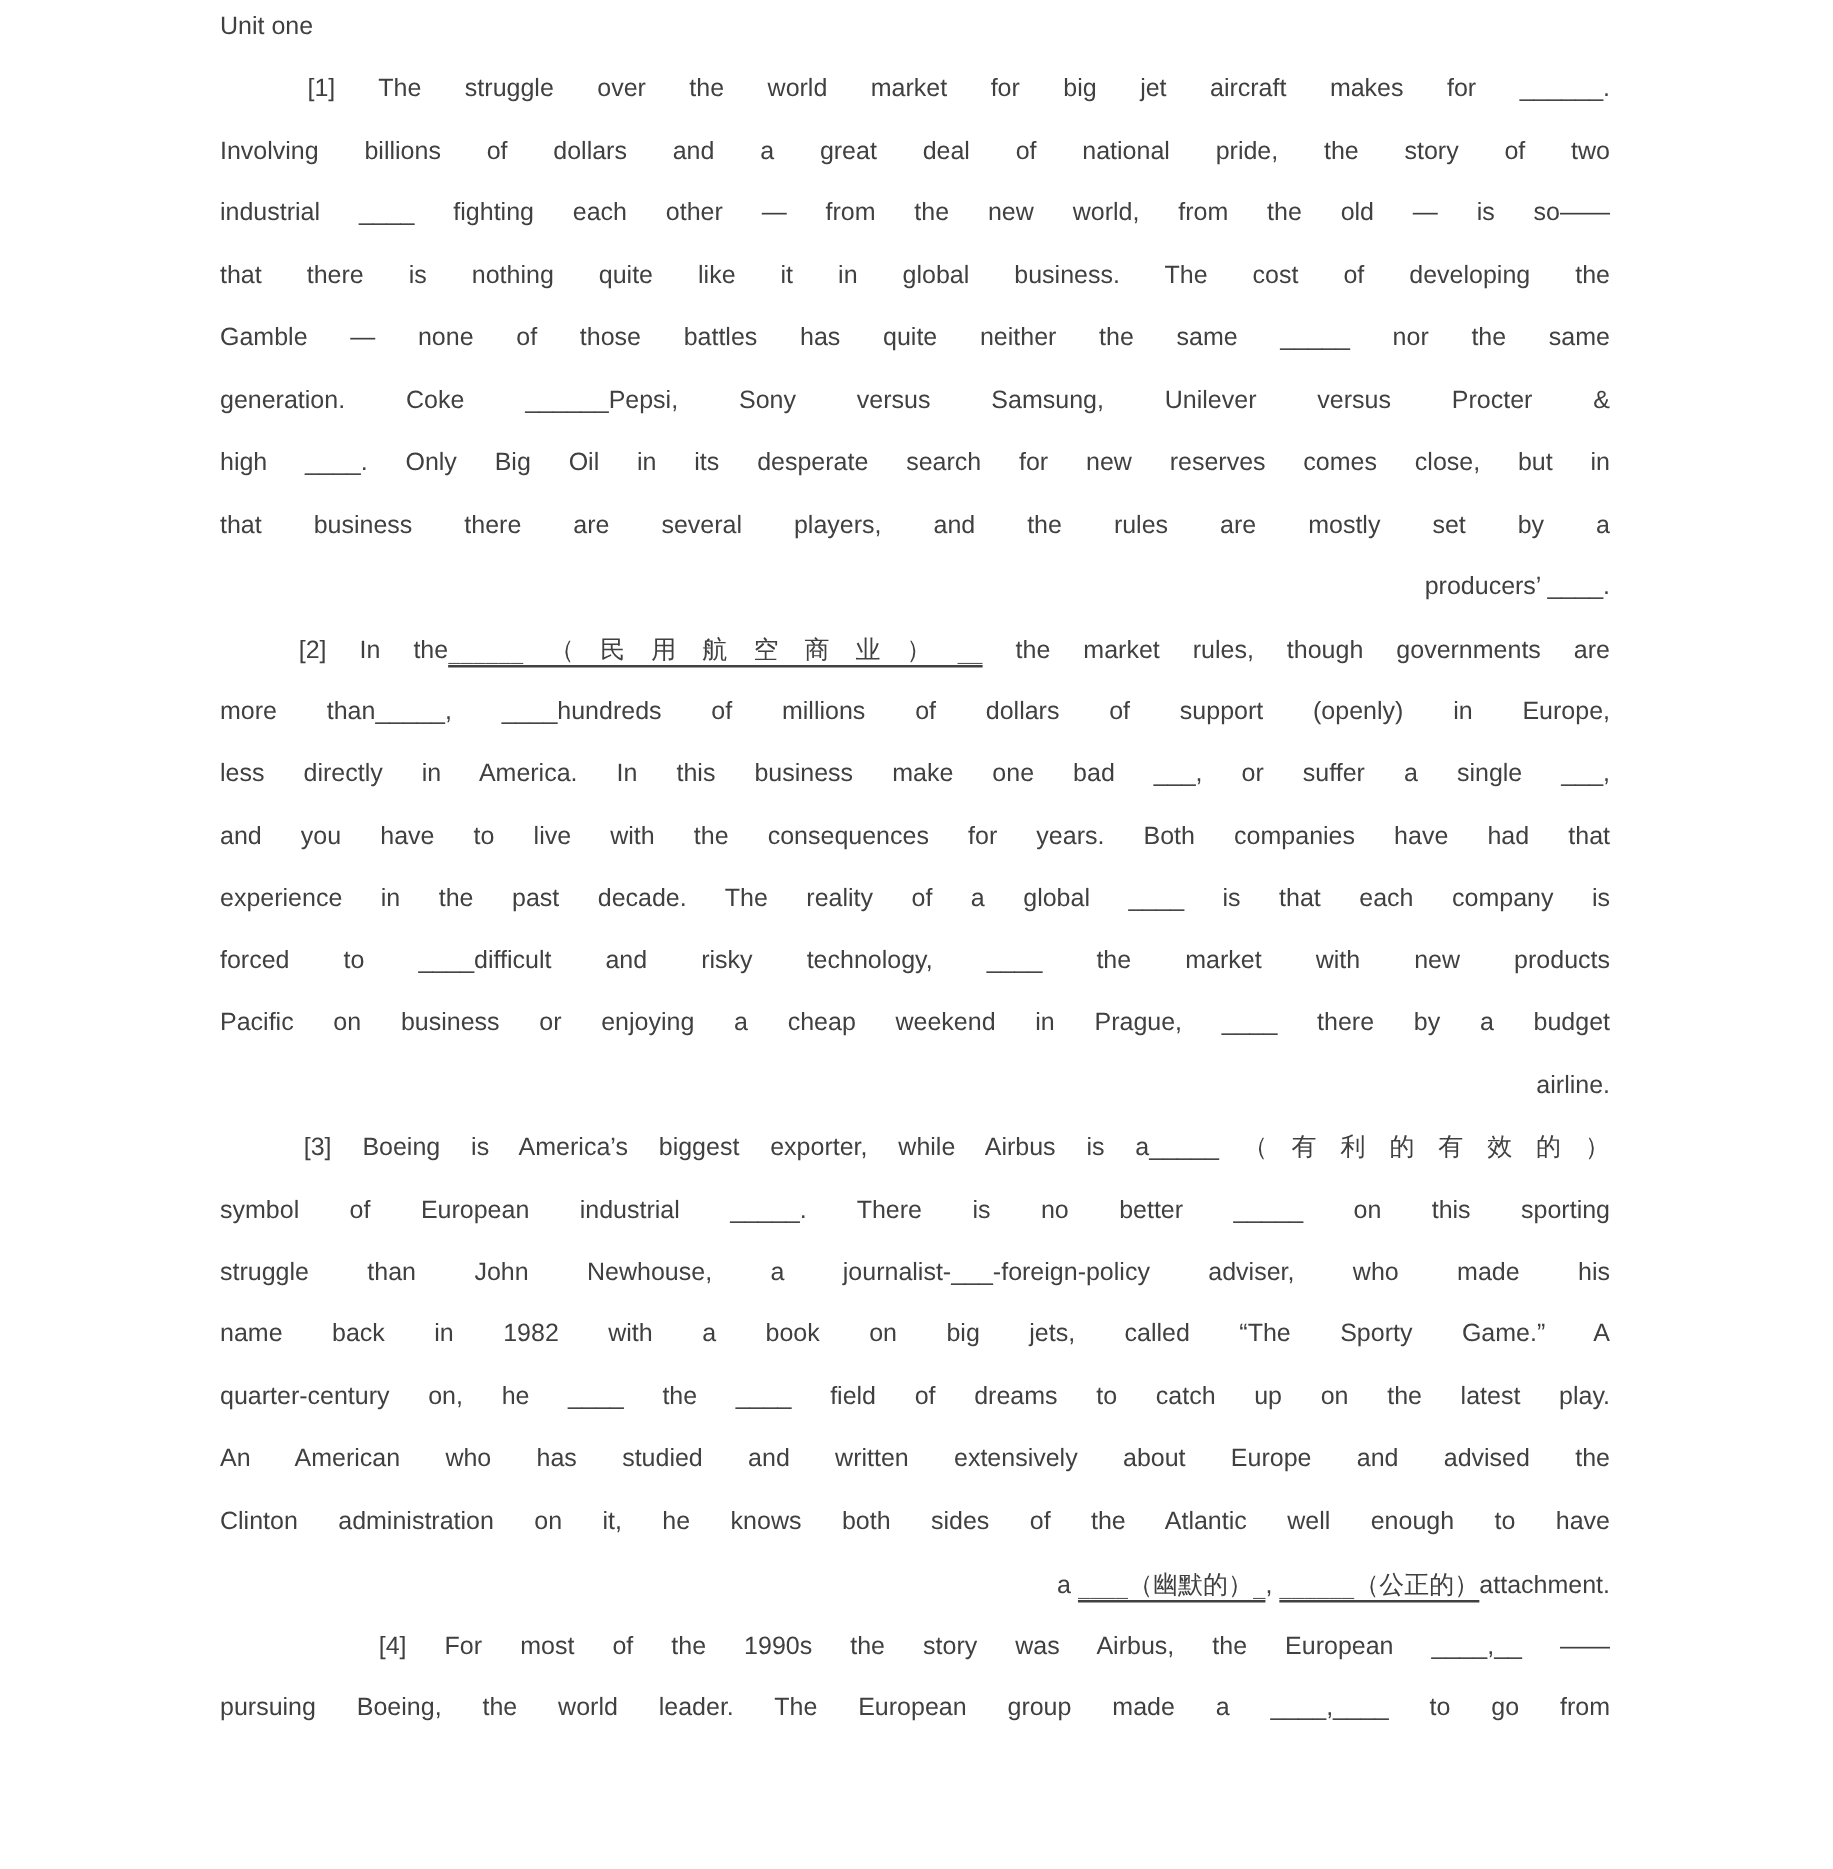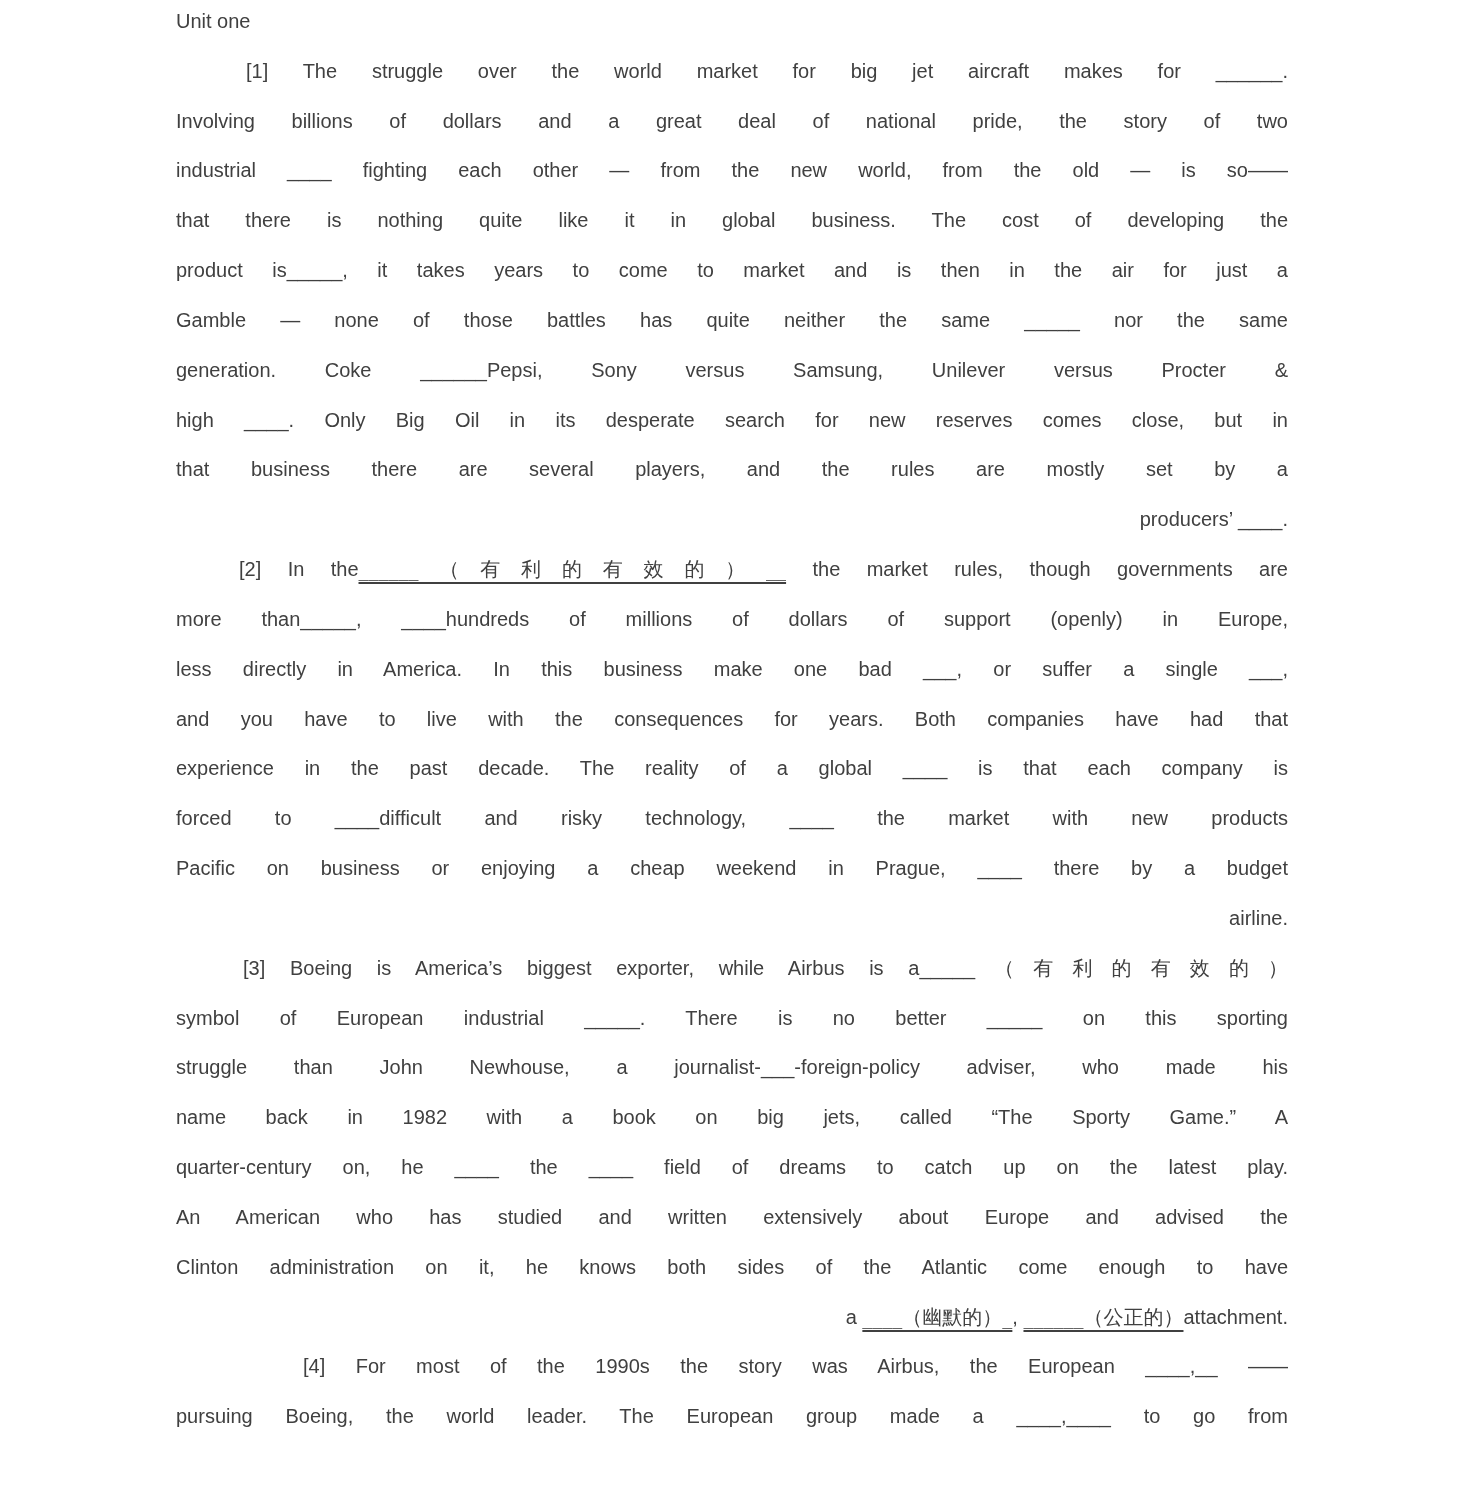--- a/index.html
+++ b/index.html
@@ -57,45 +57,44 @@
 
 <div class="page">
   <div class="doc">
     <div class="title-line">Unit one</div>
 
   <div>
         <div class="line" style="text-indent: 70px;"><span class="seg-plain">[1] The struggle over the world market for big jet aircraft makes for ______.</span></div>
         <div class="line"><span class="seg-plain">Involving billions of dollars and a great deal of national pride, the story of two</span></div>
         <div class="line"><span class="seg-plain">industrial ____ fighting each other — from the new world, from the old — is so——</span></div>
         <div class="line"><span class="seg-plain">that there is nothing quite like it in global business. The cost of developing the</span></div>
-        <div class="line"><span class="seg-plain">product is_____, it takes years to come to market and is then in the air for just a</span></div>
         <div class="line"><span class="seg-plain">Gamble — none of those battles has quite neither the same _____ nor the same</span></div>
         <div class="line"><span class="seg-plain">generation. Coke ______Pepsi, Sony versus Samsung, Unilever versus Procter &amp;</span></div>
         <div class="line"><span class="seg-plain">high ____. Only Big Oil in its desperate search for new reserves comes close, but in</span></div>
         <div class="line"><span class="seg-plain">that business there are several players, and the rules are mostly set by a</span></div>
         <div class="line noj"><span class="seg-plain">producers’ ____.</span></div>
       </div>
       <div>
-        <div class="line" style="text-indent: 63px;"><span class="seg-plain">[2] In the</span><span class="seg-u-cjk">______（有利的有效的）__</span><span class="seg-plain"> the market rules, though governments are</span></div>
+        <div class="line" style="text-indent: 63px;"><span class="seg-plain">[2] In the</span><span class="seg-u-cjk">______（民用航空商业）__</span><span class="seg-plain"> the market rules, though governments are</span></div>
         <div class="line"><span class="seg-plain">more than_____, ____hundreds of millions of dollars of support (openly) in Europe,</span></div>
         <div class="line"><span class="seg-plain">less directly in America. In this business make one bad ___, or suffer a single ___,</span></div>
         <div class="line"><span class="seg-plain">and you have to live with the consequences for years. Both companies have had that</span></div>
         <div class="line"><span class="seg-plain">experience in the past decade. The reality of a global ____ is that each company is</span></div>
         <div class="line"><span class="seg-plain">forced to ____difficult and risky technology, ____ the market with new products</span></div>
         <div class="line"><span class="seg-plain">Pacific on business or enjoying a cheap weekend in Prague, ____ there by a budget</span></div>
         <div class="line noj"><span class="seg-plain">airline.</span></div>
       </div>
       <div>
         <div class="line" style="text-indent: 67px;"><span class="seg-plain">[3] Boeing is America’s biggest exporter, while Airbus is a_____</span><span class="seg-cjk">（有利的有效的）</span></div>
         <div class="line"><span class="seg-plain">symbol of European industrial _____. There is no better _____ on this sporting</span></div>
         <div class="line"><span class="seg-plain">struggle than John Newhouse, a journalist-___-foreign-policy adviser, who made his</span></div>
         <div class="line"><span class="seg-plain">name back in 1982 with a book on big jets, called “The Sporty Game.” A</span></div>
         <div class="line"><span class="seg-plain">quarter-century on, he ____ the ____ field of dreams to catch up on the latest play.</span></div>
         <div class="line"><span class="seg-plain">An American who has studied and written extensively about Europe and advised the</span></div>
-        <div class="line"><span class="seg-plain">Clinton administration on it, he knows both sides of the Atlantic come enough to have</span></div>
+        <div class="line"><span class="seg-plain">Clinton administration on it, he knows both sides of the Atlantic well enough to have</span></div>
         <div class="line noj"><span class="seg-plain">a </span><span class="seg-u-cjk">____（幽默的）_</span><span class="seg-plain">, </span><span class="seg-u-cjk">______（公正的）</span><span class="seg-plain">attachment.</span></div>
       </div>
       <div>
         <div class="line" style="text-indent: 127px;"><span class="seg-plain">[4] For most of the 1990s the story was Airbus, the European ____,__ ——</span></div>
         <div class="line"><span class="seg-plain">pursuing Boeing, the world leader. The European group made a ____,____ to go from</span></div>
       </div>
     </div>
 </div>
 
 </body></html>

